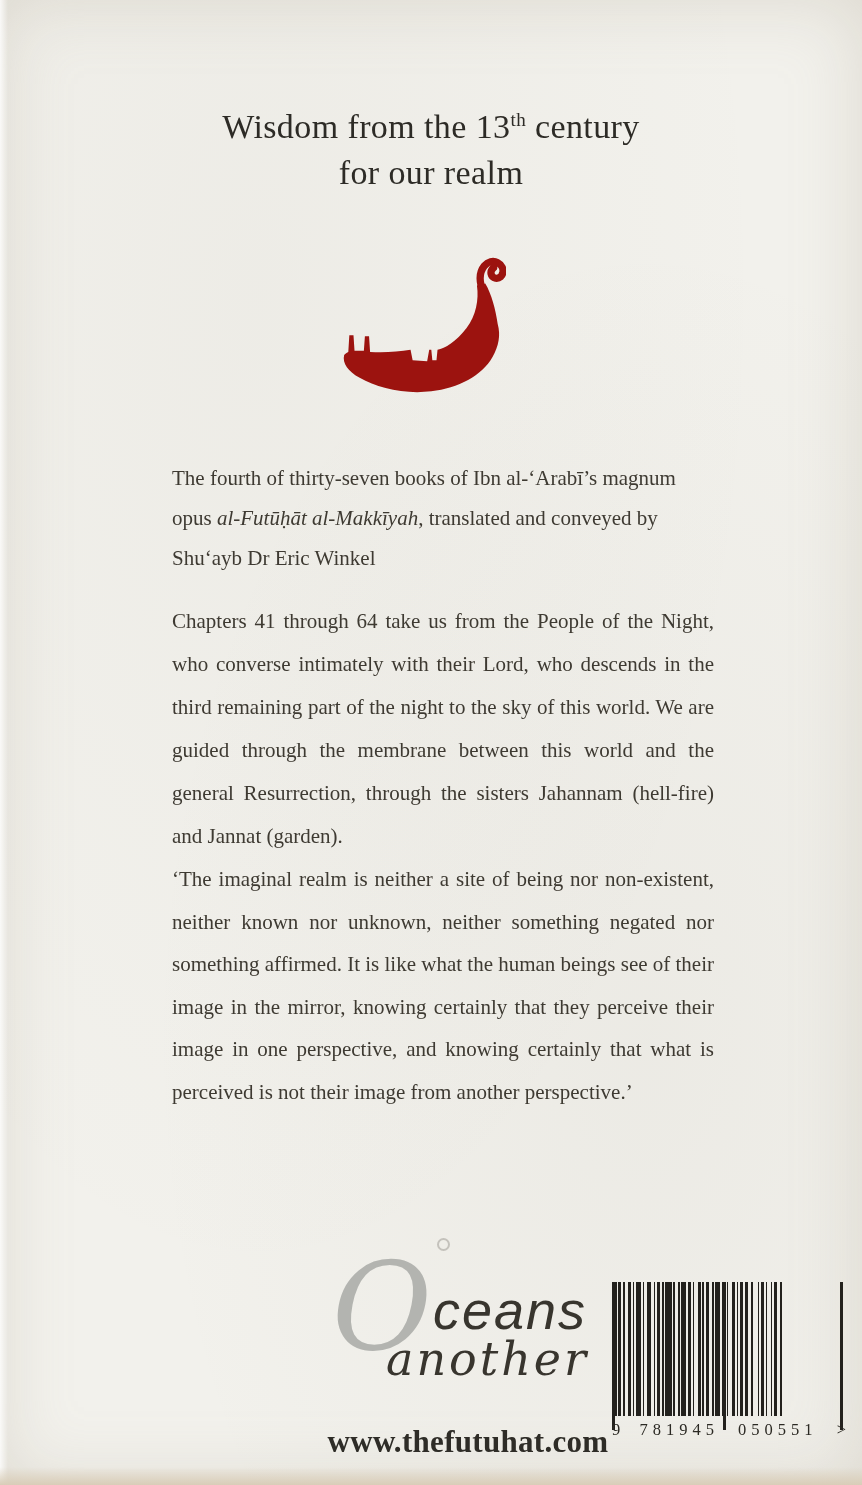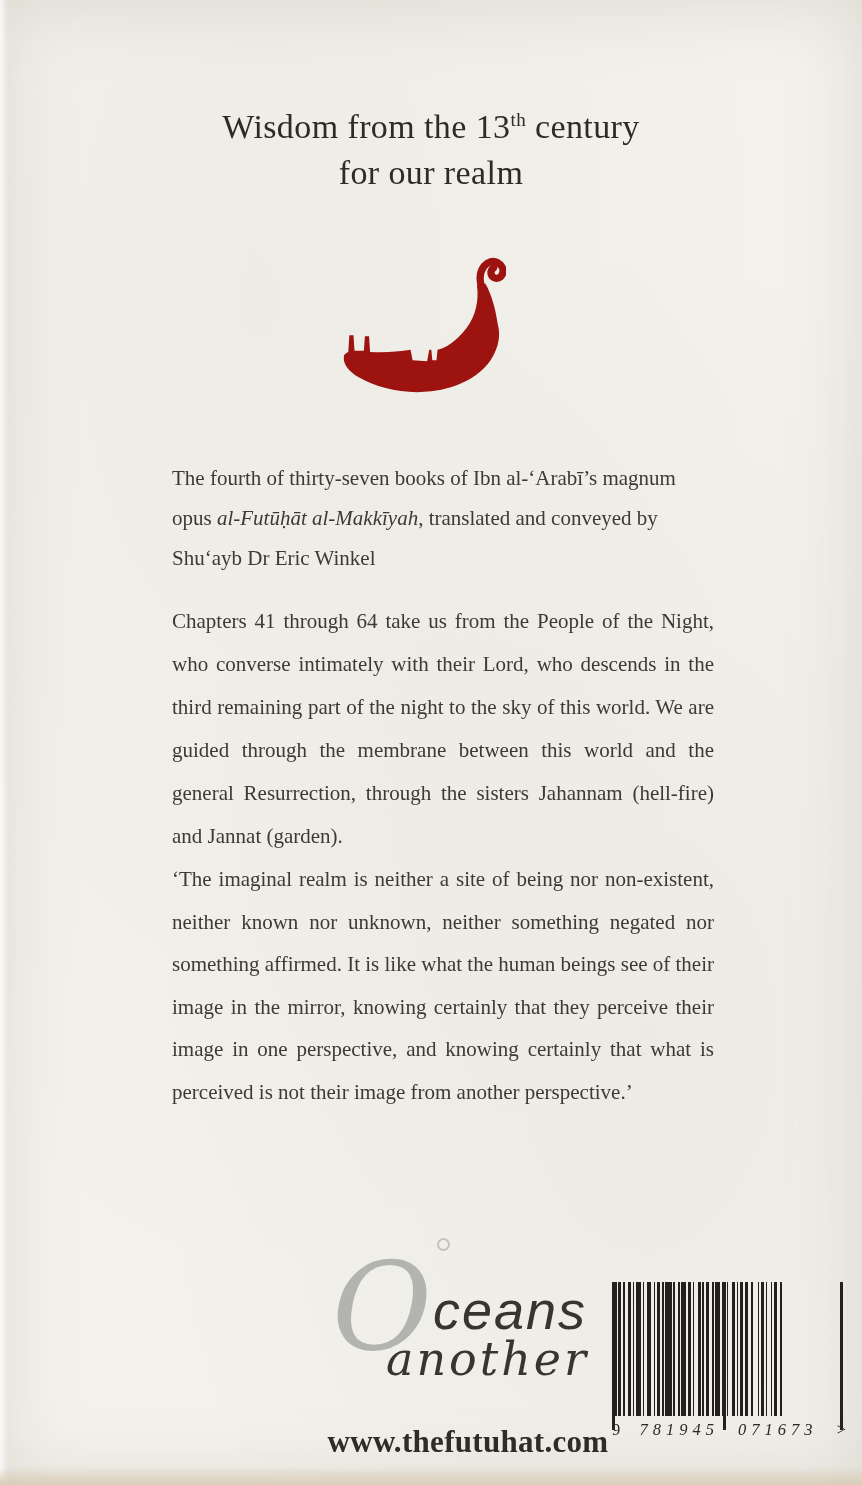--- a/index.html
+++ b/index.html
@@ -74,21 +74,21 @@
   
   .barcode{position:absolute;left:612px;top:1282px;width:234px;height:160px;}
   .barcode-bars{position:absolute;left:0;top:0;width:234px;height:134px;}
   .barcode-bars .bar{position:absolute;top:0;background:#23211d;}
   .barcode .guard{position:absolute;top:0;width:3px;height:148px;background:#23211d;}
   .barcode-digits{
     position:absolute;left:0;right:0;top:138px;
     display:flex;justify-content:space-between;align-items:baseline;
     font-size:16.5px;color:#2b2923;
   }
-  .barcode-digits .grp{letter-spacing:5px;font-style:italic;}
+  .barcode-digits .grp{letter-spacing:5px;}
 
   
   .website{
     position:absolute;left:298px;top:1424px;width:340px;
     text-align:center;font-size:31px;font-weight:bold;color:#2e2c27;
     letter-spacing:0.3px;
   }
 </style>
 </head>
 <body>
@@ -167,21 +167,21 @@
         <div class="bar" style="left: 158.52px; width: 1.62px; height: 134px;"></div>
         <div class="bar" style="left: 161.76px; width: 3.24px; height: 134px;"></div>
         <div class="bar" style="left: 168.24px; width: 1.62px; height: 134px;"></div>
       </div>
     <div class="guard" style="left:0px"></div>
     <div class="guard" style="left:111px"></div>
     <div class="guard" style="left:228px"></div>
     <div class="barcode-digits">
       <span>9</span>
       <span class="grp">781945</span>
-      <span class="grp">071673</span>
+      <span class="grp">050551</span>
       <span>&gt;</span>
     </div>
   </div>
 
   <div class="website">www.thefutuhat.com</div>
 
   <div class="left-edge"></div>
   <div class="bottom-edge"></div>
 </div>
 

